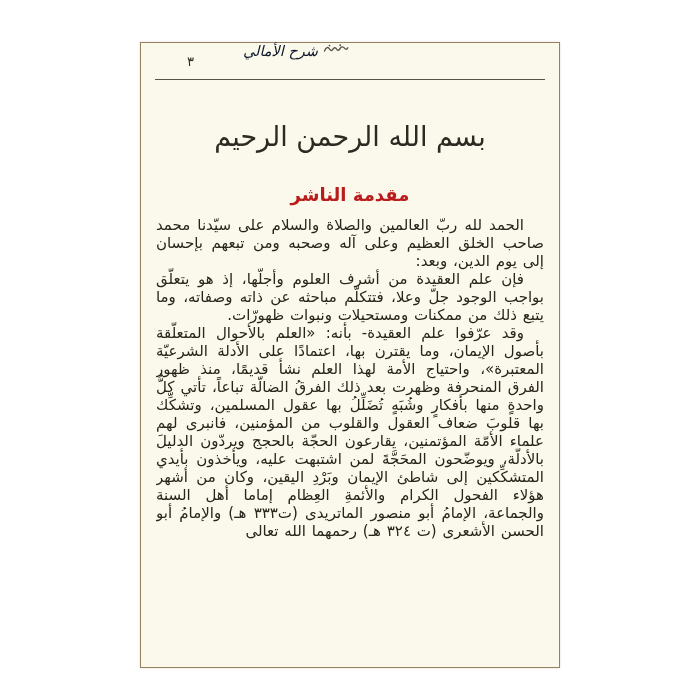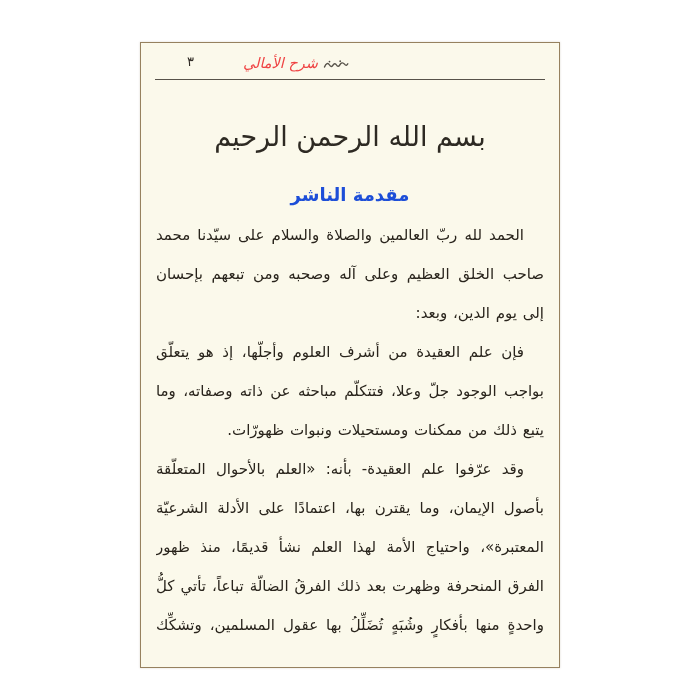--- a/index.html
+++ b/index.html
@@ -26,54 +26,54 @@
     border:1.5px solid var(--color-frame-border);
     box-shadow:0 0 2px rgba(120,100,70,.25);
   }
   
   .running-head{position:absolute;top:0;left:0;right:0;height:40px;}
   .head-rule{
     position:absolute;top:36px;left:14px;right:14px;
     border-top:1px solid var(--color-header-rule);
   }
   .head-title-group{
-    position:absolute;top:12px;right:210px;
-    direction:rtl;display:flex;align-items:flex-end;gap:5px;
-    font-size:14.5px;font-style:italic;color:#ef4444;white-space:nowrap;
+    position:absolute;top:0;right:210px;
+    direction:rtl;display:flex;align-items:flex-start;gap:5px;
+    font-size:14.5px;font-style:italic;color:#0f172a;white-space:nowrap;
   }
   .ornament{flex:0 0 auto;opacity:.85;}
   .pageno{
     position:absolute;top:11px;left:46px;
     font-size:13px;color:#2f2a24;
   }
   
   .basmala{
     position:absolute;top:68px;left:0;right:0;
     direction:rtl;text-align:center;
     font-size:27px;line-height:52px;
     color:#2e2a23;
     transform:scaleY(1.04);
     letter-spacing:0;
   }
   
   .section-title{
     position:absolute;top:141px;left:0;right:0;
     direction:rtl;text-align:center;
-    font-size:18px;font-weight:bold;color:#1d4ed8;
+    font-size:18px;font-weight:bold;color:#b91c1c;
   }
   
   .body-text{
     position:absolute;top:173px;left:15px;right:15px;bottom:10px;
     direction:rtl;overflow:hidden;
   }
   .body-text p{
     text-align:justify;
     text-align-last:right;
     font-size:15px;
-    line-height:39px;
+    line-height:18px;
     text-indent:20px;
     color:var(--color-text);
     word-spacing:1px;
   }
 </style>
 </head>
 <body>
 
 <div class="canvas">
   <div class="page">

